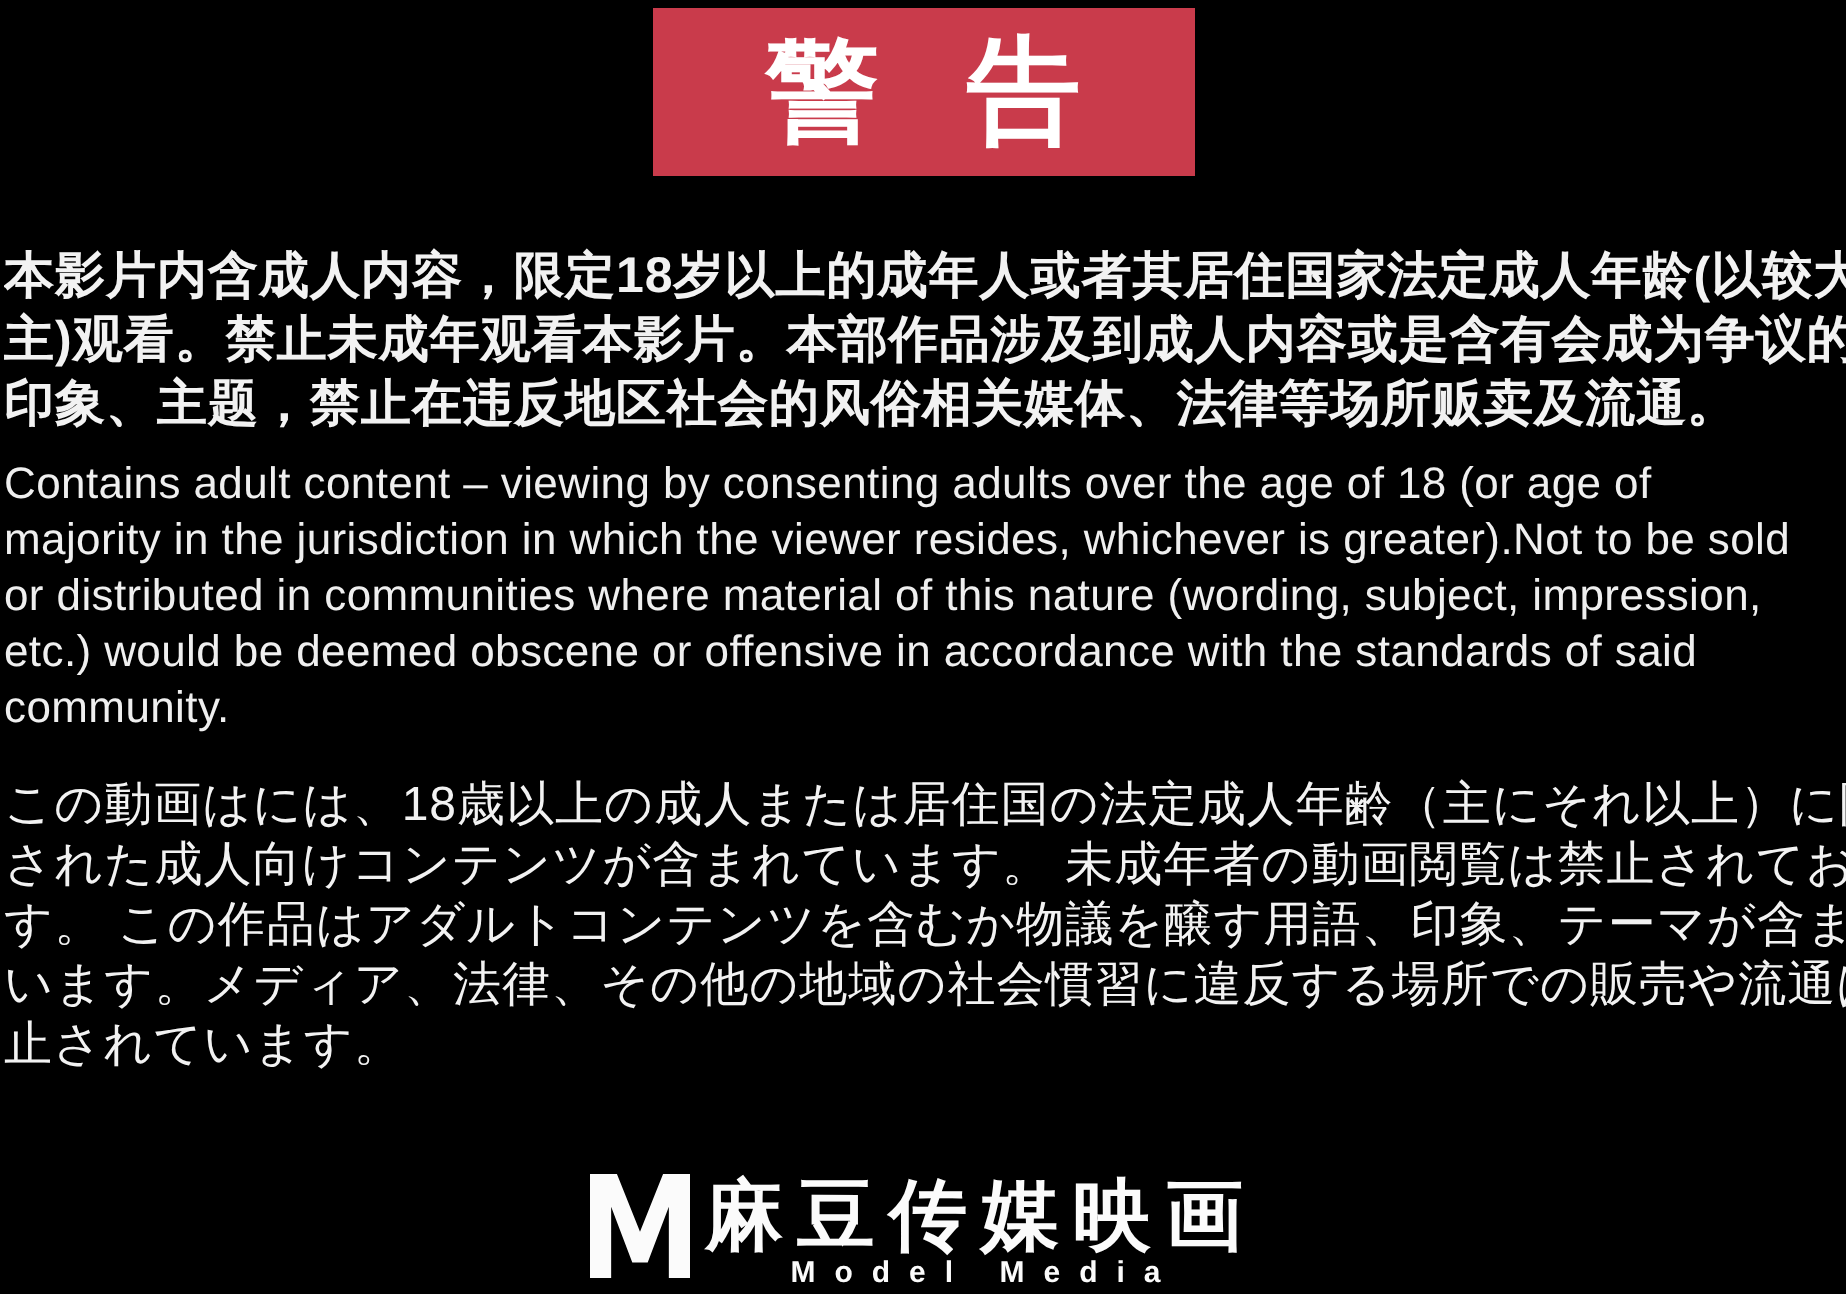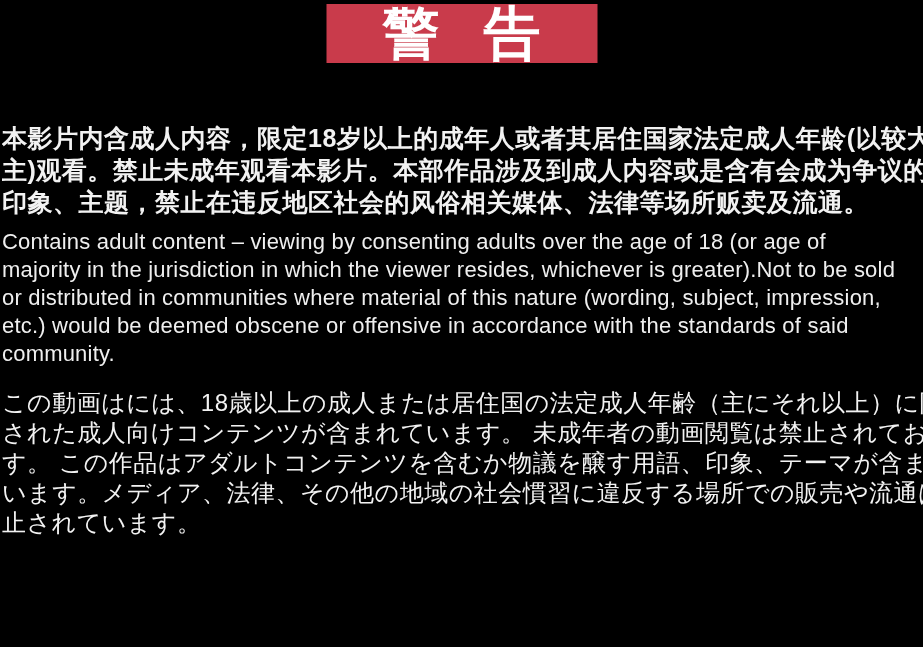--- a/index.html
+++ b/index.html
@@ -12,21 +12,21 @@
   .screen {
     position: relative;
     width: 923px; height: 647px;
     background: #000;
     color: #f2f2f2;
   }
   .warning-banner {
     position: absolute;
     top: 4px; left: 50%;
     transform: translateX(-50%);
-    width: 271px; height: 59px;
+    width: 271px; height: 84px;
     background: #c93b4b;
     display: flex;
     align-items: center;
     justify-content: center;
   }
   .warning-banner .title {
     color: #ffffff;
     font-size: 57px;
     font-weight: bold;
     letter-spacing: 14px;
@@ -114,14 +114,25 @@
 or distributed in communities where material of this nature (wording, subject, impression,
 etc.) would be deemed obscene or offensive in accordance with the standards of said
 community.</div>
 
   <div class="para para-ja">この動画はには、18歳以上の成人または居住国の法定成人年齢（主にそれ以上）に限定
 された成人向けコンテンツが含まれています。 未成年者の動画閲覧は禁止されておりま
 す。 この作品はアダルトコンテンツを含むか物議を醸す用語、印象、テーマが含まれて
 います。メディア、法律、その他の地域の社会慣習に違反する場所での販売や流通は禁
 止されています。</div>
 
+  <div class="logo">
+    <span class="logo-mark">
+      <svg width="50" height="54" viewBox="0 0 52 54" xmlns="http://www.w3.org/2000/svg" aria-hidden="true">
+        <polygon fill="#fbfbfb" points="0,0 14,0 26,30 38,0 52,0 52,54 41,54 41,17 30,46 22,46 11,17 11,54 0,54"></polygon>
+      </svg>
+    </span>
+    <span class="logo-text-col">
+      <span class="logo-cjk">麻豆传媒映画</span>
+      <span class="logo-en">Model Media</span>
+    </span>
+  </div>
 
 </div>
 
 </body></html>

